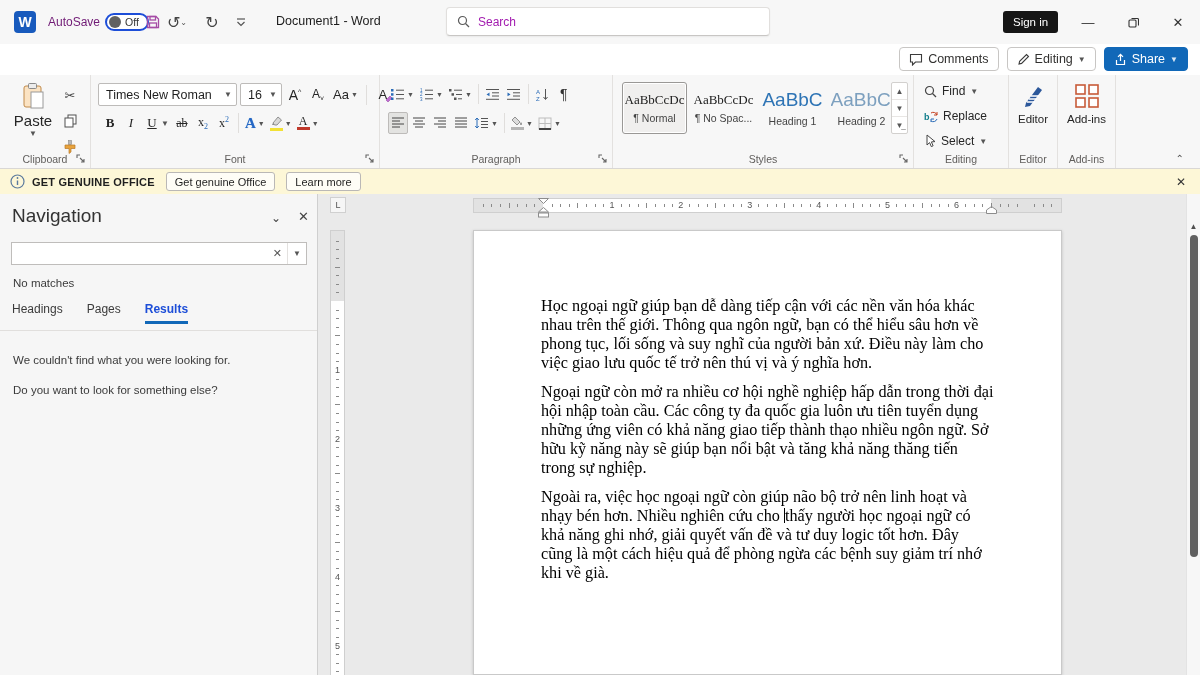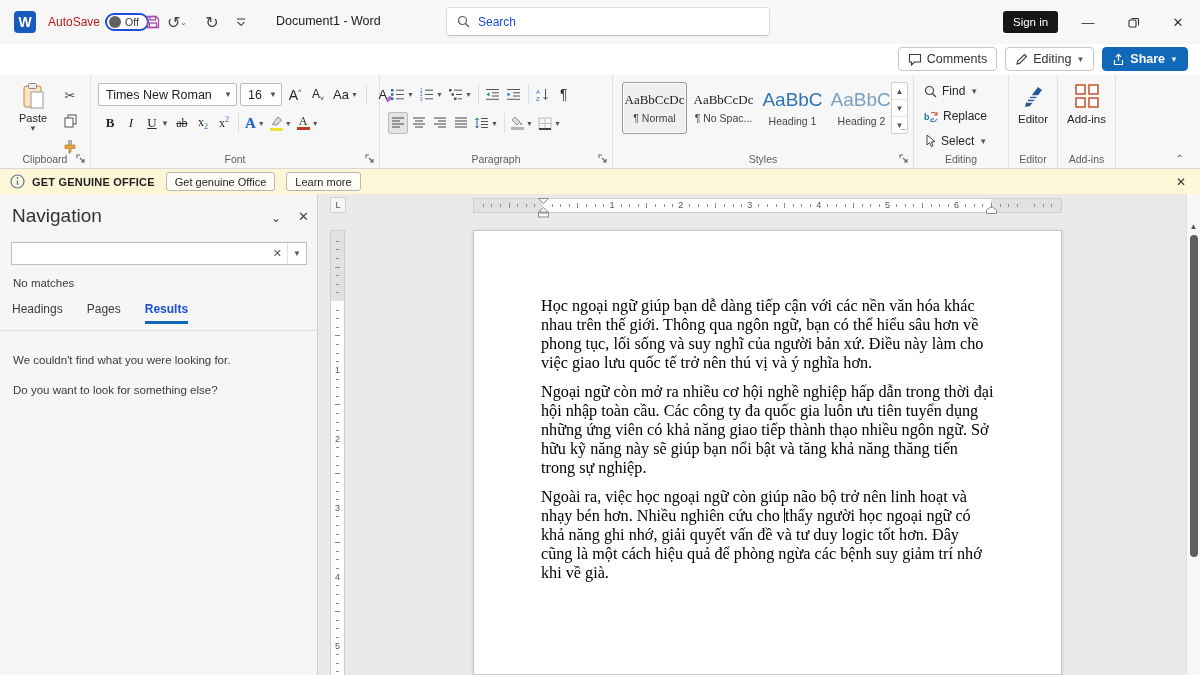--- a/index.html
+++ b/index.html
@@ -5,62 +5,62 @@
   html,body{margin:0;padding:0;background:#dcdcdc;}
   *{box-sizing:border-box;}
   #app{position:relative;width:1200px;height:675px;background:#fff;overflow:hidden;
        font-family:"Liberation Sans","DejaVu Sans",sans-serif;color:#252525;-webkit-font-smoothing:antialiased;}
   .abs{position:absolute;}
 
   
   #titlebar{left:0;top:0;width:1200px;height:44px;background:#f7f7f7;}
   .wordlogo{left:14px;top:11px;width:22px;height:22px;background:#185abd;border-radius:4px;color:#fff;
             font-weight:bold;font-size:14px;display:flex;align-items:center;justify-content:center;}
-  .autosave-label{left:48px;top:15px;font-size:12px;color:#b91c1c;}
+  .autosave-label{left:48px;top:15px;font-size:12px;color:#701a75;}
   .toggle{left:105px;top:13px;width:44px;height:18px;border:2px solid #1d4ed8;border-radius:9px;background:#fff;display:flex;align-items:center;}
   .knob{width:12px;height:12px;border-radius:50%;background:#616161;margin-left:2px;}
   .toggle-state{font-size:10.5px;color:#333;margin-left:4px;}
   .qat-btn{top:11px;width:22px;height:22px;display:flex;align-items:center;justify-content:center;font-size:16px;color:#444;border-radius:3px;}
   .savesvg{stroke:#a64ca6;fill:none;stroke-width:1.3;}
   .mini-chev{font-size:8px;color:#555;}
   #doc-title{left:276px;top:14px;font-size:12.5px;color:#1b1b1b;}
   #search-box{left:446px;top:7px;width:324px;height:29px;background:#fff;border:1px solid #e1dfdd;border-bottom-color:#c8c6c4;
               border-radius:4px;display:flex;align-items:center;padding-left:10px;gap:8px;box-shadow:0 1px 2px rgba(0,0,0,.06);}
-  #search-box .ph{font-size:12px;color:#1d4ed8;}
+  #search-box .ph{font-size:12px;color:#a21caf;}
   #signin{left:1003px;top:11px;height:22px;padding:0 10px;background:#161616;color:#fff;font-size:11.5px;
           border-radius:3px;display:flex;align-items:center;}
   .winctl{top:11px;width:30px;height:22px;display:flex;align-items:center;justify-content:center;font-size:13px;color:#333;}
 
   
   #tabsrow{left:0;top:44px;width:1200px;height:31px;background:#f7f7f7;display:flex;align-items:flex-end;padding-left:16px;}
   .rtab{padding:6px 13px 8px;font-size:12.5px;color:#323130;position:relative;cursor:default;}
   .rtab.active{font-weight:700;color:#1b1b1b;}
   .rtab.active::after{content:"";position:absolute;left:10px;right:10px;bottom:2px;height:3px;background:#1168b8;border-radius:2px;}
   #tab-actions{position:absolute;right:12px;top:47px;display:flex;gap:8px;align-items:center;}
   .pill-btn{height:24px;border:1px solid #c8c6c4;border-radius:4px;background:#fff;display:flex;align-items:center;
             gap:5px;padding:0 9px;font-size:12.5px;color:#323130;}
-  .pill-btn.share{background:#1168b8;border-color:#1168b8;color:#fff;font-weight:bold;}
+  .pill-btn.share{background:#1168b8;border-color:#1168b8;color:#fff;}
   .chev{font-size:8px;color:#555;}
   .pill-btn.share .chev{color:#dce9f5;}
 
   
   #ribbon{left:0;top:75px;width:1200px;height:94px;background:#f7f7f7;border-bottom:1px solid #d9d7d5;}
   .rgroup{position:absolute;top:0;height:93px;border-right:1px solid #e3e1df;}
   .grplabel{position:absolute;bottom:3px;left:0;right:0;text-align:center;font-size:10.5px;color:#605e5c;}
   .launcher{position:absolute;bottom:4px;right:4px;width:10px;height:10px;}
   .rbtn{display:inline-flex;align-items:center;justify-content:center;height:22px;min-width:20px;border-radius:2px;
         font-size:13px;color:#262626;gap:2px;padding:0 2px;}
   .rbtn .chev{font-size:7px;}
   .iconrow{position:absolute;display:flex;align-items:center;}
   .vsep{width:1px;height:20px;background:#e0dedc;margin:0 3px;}
 
   
   #grp-clipboard{left:0;width:91px;}
   #paste-big{position:absolute;left:12px;top:7px;width:42px;height:64px;display:flex;flex-direction:column;align-items:center;border-radius:3px;}
-  #paste-big .lbl{font-size:11px;margin-top:3px;color:#262626;}
+  #paste-big .lbl{font-size:15px;margin-top:3px;color:#262626;}
   .clip-col{position:absolute;left:60px;top:9px;display:flex;flex-direction:column;gap:4px;}
 
   
   #grp-font{left:91px;width:289px;}
   .combo{height:23px;border:1px solid #bdbbb9;border-radius:2px;background:#fff;display:flex;align-items:center;
          justify-content:space-between;padding:0 4px 0 7px;font-size:12.5px;color:#1f1f1f;}
   .fontrow1{left:7px;top:8px;gap:3px;}
   .fontrow2{left:9px;top:37px;gap:1px;}
   .glyph-b{font-weight:800;font-family:"Liberation Serif",serif;}
   .glyph-i{font-style:italic;font-family:"Liberation Serif",serif;}

